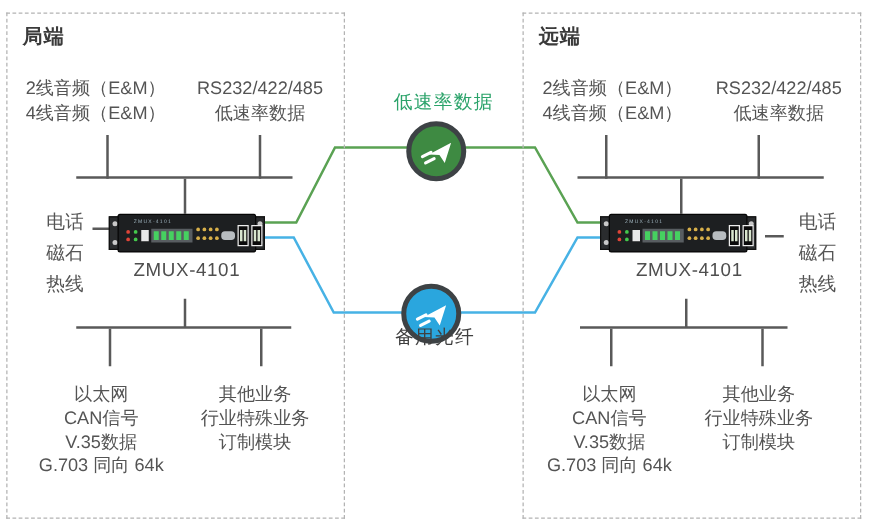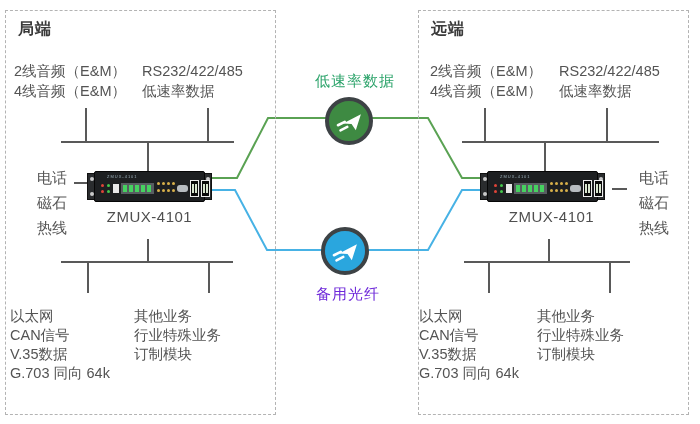--- a/index.html
+++ b/index.html
@@ -12,21 +12,21 @@
   .panel{
     position:absolute;top:10px;width:271px;height:405px;
     border:1.5px dashed #b3b3b3;box-sizing:border-box;
   }
   .panel-left{left:5px;}
   .panel-right{left:418px;}
   .panel-title{
     position:absolute;left:12px;top:8px;
     font-size:16px;font-weight:bold;color:#3a3a3a;letter-spacing:1px;
   }
-  .txt{font-size:14.5px;line-height:19.5px;text-align:left;color:#545454;white-space:nowrap;}
+  .txt{font-size:14.5px;line-height:19.5px;text-align:center;color:#545454;white-space:nowrap;}
   .txt4{line-height:19px;}
   .hline{position:absolute;height:2px;background:#595959;}
   .vline{position:absolute;width:2px;background:#595959;}
   .side-col div{height:25px;line-height:25px;font-size:15px;color:#545454;}
   .zmux{position:absolute;font-size:15px;color:#4f4f4f;text-align:center;letter-spacing:0.5px;}
 
   
   .fiber-label{position:absolute;width:110px;text-align:center;font-size:15px;letter-spacing:1px;}
   .fiber-node{
     position:absolute;width:40px;height:40px;border-radius:50%;
@@ -276,15 +276,15 @@
   </div>
 
   <div class="fiber-node" style="left: 321px; top: 227px; background-color: rgb(42, 166, 222);">
     <svg width="34" height="34" viewBox="0 0 40 40">
       <path d="M7 25 L15 21" stroke="#ffffff" stroke-width="3" stroke-linecap="round" fill="none"></path>
       <path d="M10 31 L18 27" stroke="#ffffff" stroke-width="3" stroke-linecap="round" fill="none"></path>
       <path d="M13 23 L34 12 L28 31 L23 23.5 Z" fill="#ffffff"></path>
     </svg>
   </div>
 
-  <div class="fiber-label" style="left: 293px; top: 285px; color: #6d28d9;">备用光纤</div>
+  <div class="fiber-label" style="left: 293px; top: 260px; color: #404040;">备用光纤</div>
 
 </div>
 
 </body></html>

